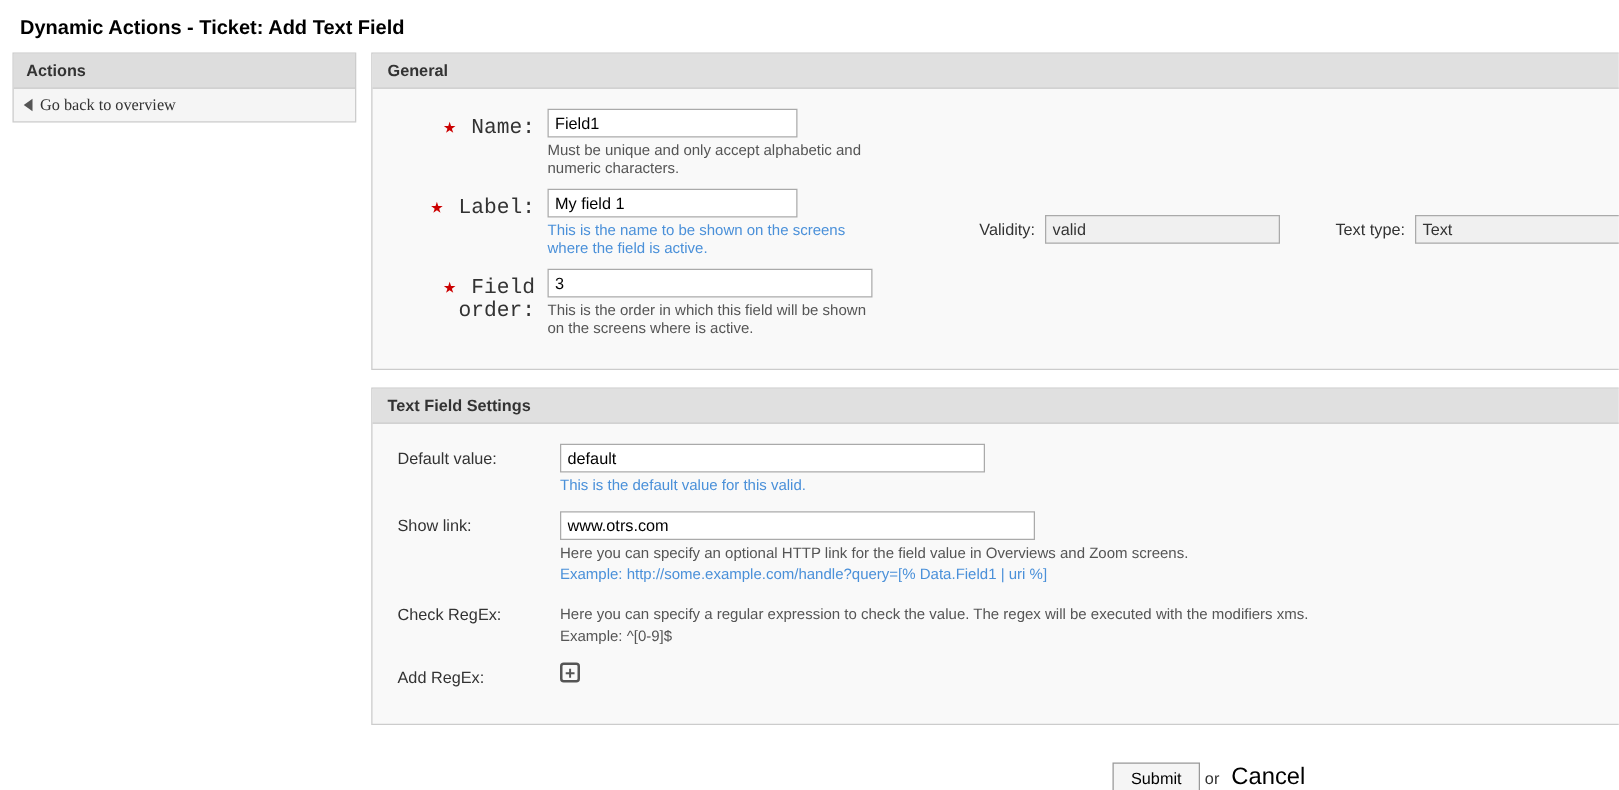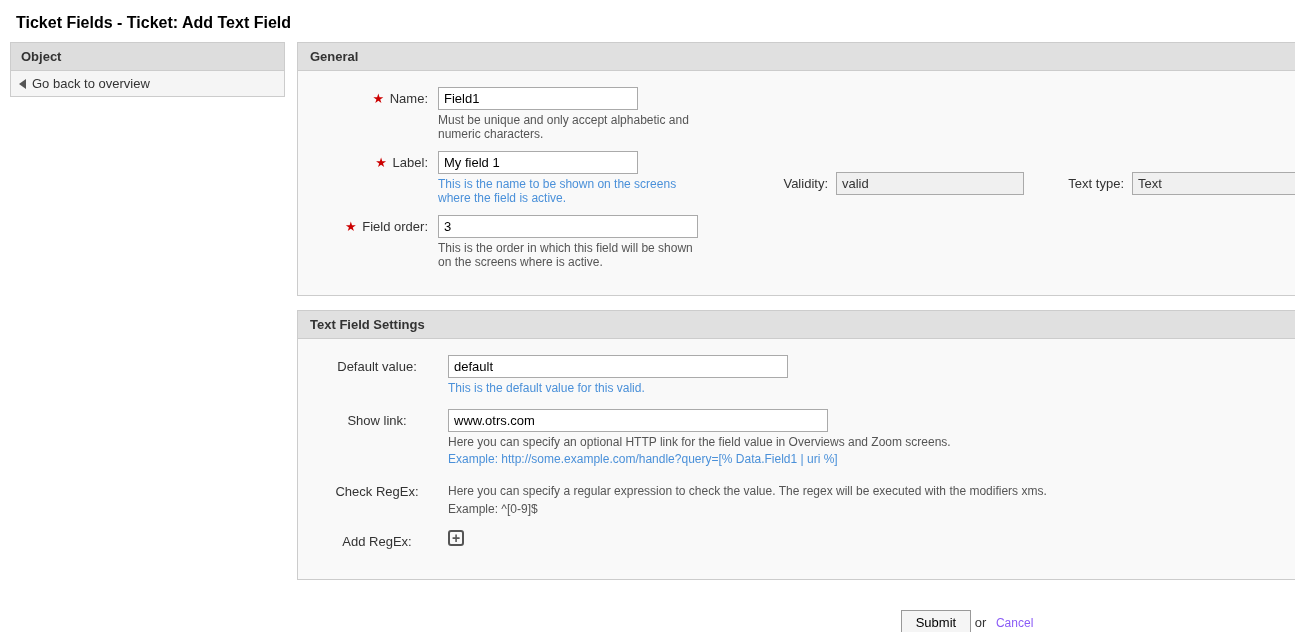--- a/index.html
+++ b/index.html
@@ -34,20 +34,21 @@
       font-weight: bold;
       font-size: 13px;
       border-bottom: 1px solid #ccc;
     }
     .sidebar-item {
       display: flex;
       align-items: center;
       padding: 5px 8px;
       cursor: pointer;
       gap: 6px;
+      font-family: Liberation Serif, serif;
     }
     .arrow-left {
       display: inline-block;
       width: 0;
       height: 0;
       border-top: 5px solid transparent;
       border-bottom: 5px solid transparent;
       border-right: 7px solid #555;
       flex-shrink: 0;
     }
@@ -79,21 +80,22 @@
       align-items: flex-start;
       margin-bottom: 10px;
     }
     .form-label {
       width: 120px;
       text-align: right;
       padding-right: 10px;
       padding-top: 4px;
       flex-shrink: 0;
       color: #333;
-      font-size: 13px;
+      font-size: 17px;
+      font-family: Liberation Mono, monospace;
     }
     .required-star {
       color: #c00;
       margin-right: 2px;
     }
     .form-field {
       flex: 1;
       max-width: 480px;
     }
     .form-input {
@@ -152,21 +154,21 @@
       flex-shrink: 0;
     }
     
     .settings-row {
       display: flex;
       align-items: flex-start;
       margin-bottom: 14px;
     }
     .settings-label {
       width: 130px;
-      text-align: center;
+      text-align: left;
       padding-right: 12px;
       padding-top: 4px;
       color: #333;
       font-size: 13px;
       flex-shrink: 0;
     }
     .settings-field {
       flex: 1;
     }
     .settings-input {
@@ -203,42 +205,42 @@
       padding: 16px 0 20px 0;
     }
     .submit-btn {
       padding: 4px 14px;
       background: #f5f5f5;
       border: 1px solid #999;
       font-size: 13px;
       cursor: pointer;
     }
     .cancel-link {
-      color: #8b5cf6;
+      color: #000000;
       text-decoration: none;
       margin-left: 6px;
-      font-size: 12px;
+      font-size: 19px;
     }
     .check-regex-text {
       font-size: 12px;
       color: #555;
       max-width: 600px;
       padding-top: 4px;
     }
   </style>
 </head>
 <body>
 
-<div class="page-title">Ticket Fields - Ticket: Add Text Field</div>
+<div class="page-title">Dynamic Actions - Ticket: Add Text Field</div>
 
 <div class="main-layout">
 
   <div class="sidebar">
     <div class="sidebar-box">
-      <div class="sidebar-header">Object</div>
+      <div class="sidebar-header">Actions</div>
       <div class="sidebar-item">
         <span class="arrow-left"></span>
         <a class="sidebar-link" href="#">Go back to overview</a>
       </div>
     </div>
   </div>
 
   <div class="content-area">
 
     <div class="section-box">

